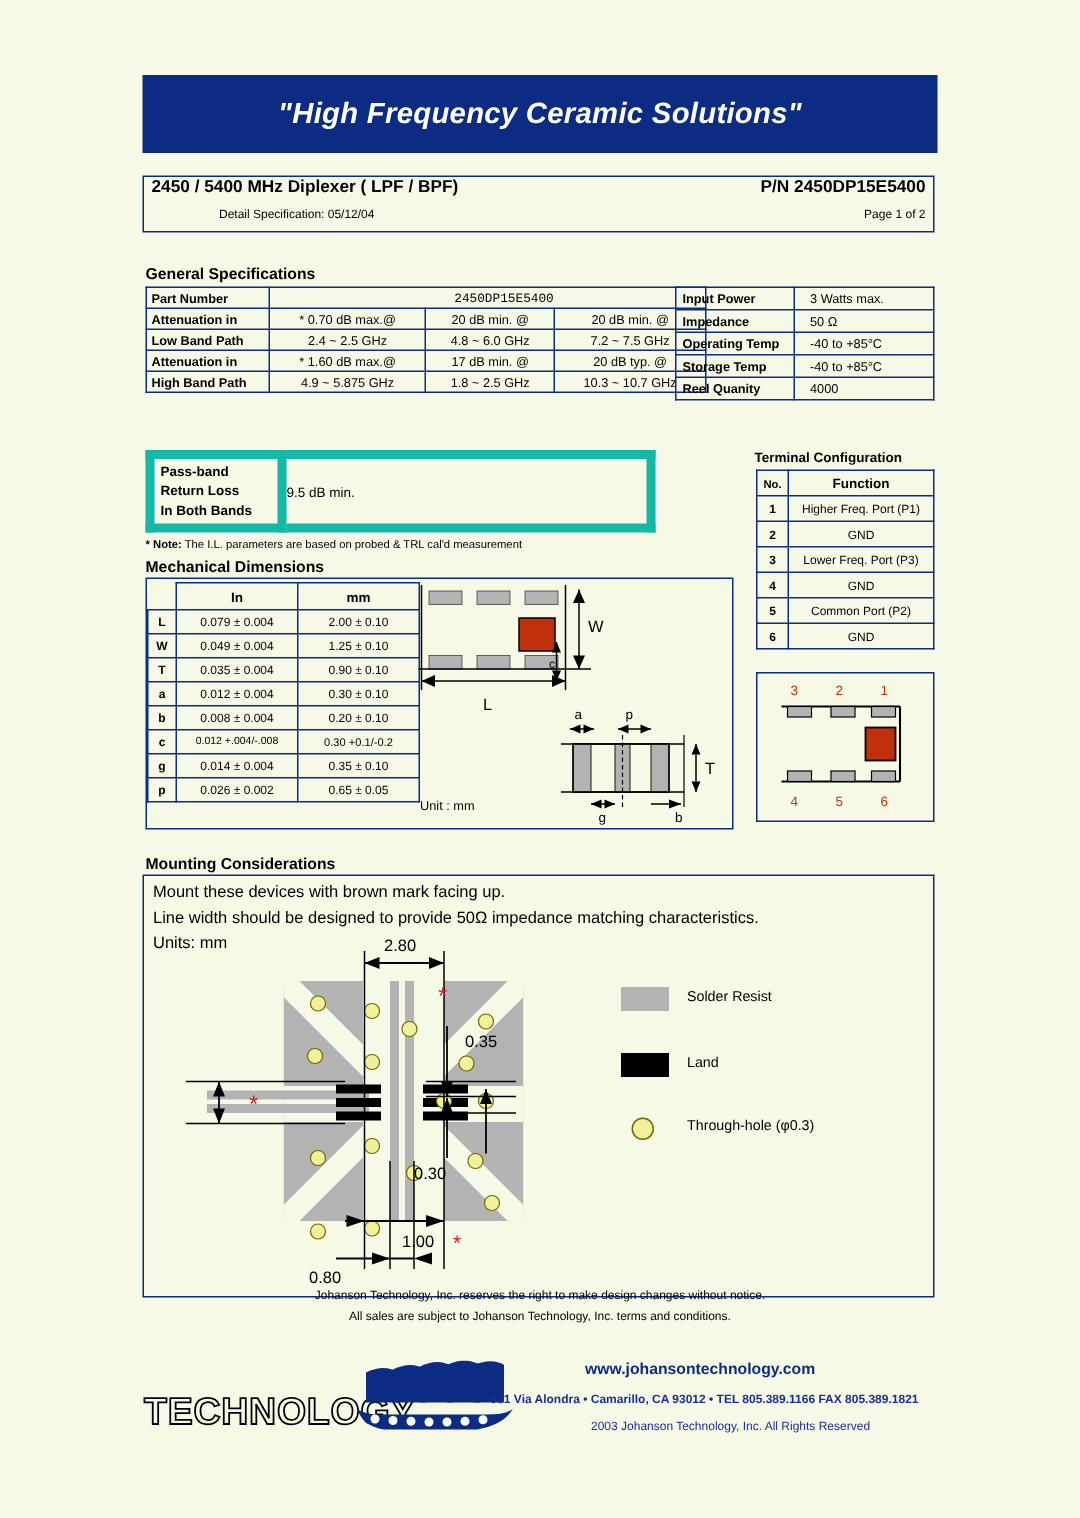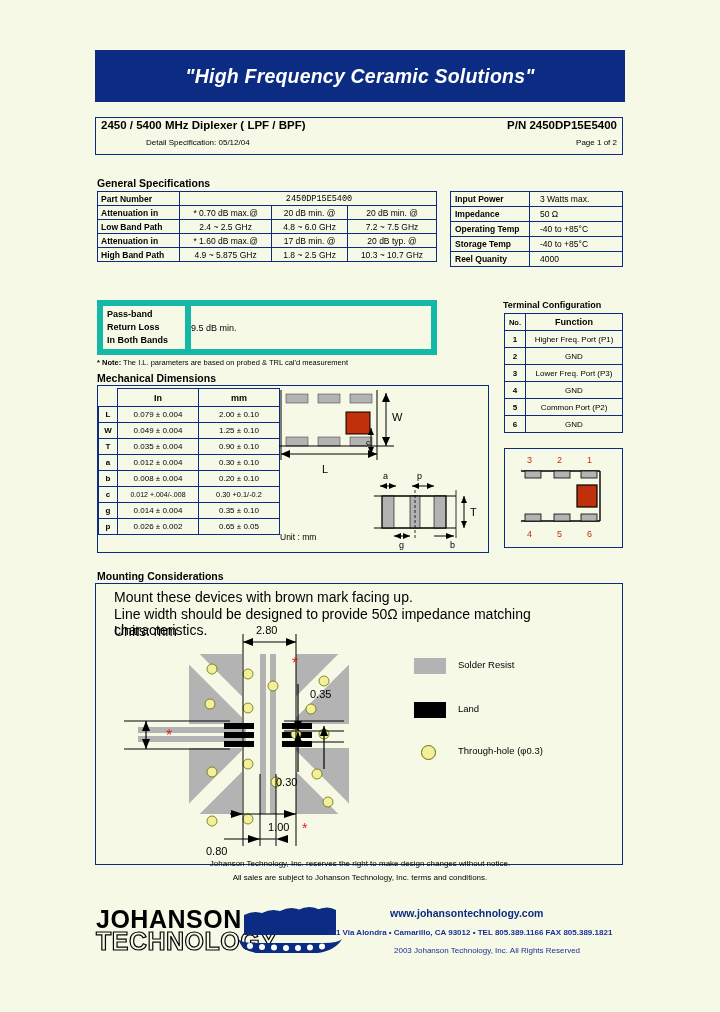--- a/index.html
+++ b/index.html
@@ -38,21 +38,21 @@
   .titlebar .row2{position:absolute;left:5px;top:20px;right:5px;height:14px;margin-left:45px;}
   .t-left2{position:absolute;left:0;top:0;font-size:8px;}
   .t-right2{position:absolute;right:0;top:0;font-size:8px;}
 
   
   .sec-h{font-size:10.5px;font-weight:bold;position:absolute;}
 
   
   table{border-collapse:collapse;}
   .gs{
-    position:absolute;left:97px;top:191px;width:340px;
+    position:absolute;left:97px;top:191px;width:374px;
     font-size:8.5px;
   }
   .gs td{border:1px solid #0b2c82;padding:0;text-align:center;
          vertical-align:middle;height:13px;}
   .gs td.lbl{font-weight:bold;text-align:left;padding-left:3px;width:78px;}
   .gs td.pn{text-align:center;padding-left:22px;font-family:Liberation Mono, monospace;}
 
   
   .rs{
     position:absolute;left:450px;top:191px;width:173px;font-size:8.5px;
@@ -97,21 +97,21 @@
   .pinbox{
     position:absolute;left:504px;top:448px;width:119px;height:100px;
     border:1.5px solid #0b2c82;box-sizing:border-box;background:#f7f9e7;
   }
 
   
   .mountbox{
     position:absolute;left:95px;top:583px;width:528px;height:282px;
     border:1.5px solid #0b2c82;box-sizing:border-box;background:#f7f9e7;
   }
-  .m-line{position:absolute;font-size:14px;margin-left:12px;}
+  .m-line{position:absolute;font-size:11px;}
 
   
   .lg-sw{position:absolute;}
   .lg-txt{position:absolute;font-size:9.5px;}
 
   
   .disc{position:absolute;width:720px;text-align:center;font-size:8px;}
 
   
   .logo-wrap{position:absolute;left:96px;top:905px;width:250px;height:55px;}
@@ -521,21 +521,20 @@
     <div class="lg-txt" style="left:362px;top:119px;">Land</div>
 
     <div class="lg-sw" style="left:325px;top:161px;width:13px;height:13px;border-radius:50%;background:#f2f09a;border:1px solid #6b6b00;"></div>
     <div class="lg-txt" style="left:362px;top:161px;">Through-hole (φ0.3)</div>
   </div>
 
   <div class="disc" style="left:0;top:859px;">Johanson Technology, Inc. reserves the right to make design changes without notice.</div>
   <div class="disc" style="left:0;top:873px;">All sales are subject to Johanson Technology, Inc. terms and conditions.</div>
 
   <div class="logo-wrap">
-    <div class="logo-j">JOHANSON</div>
     <div class="logo-t">TECHNOLOGY</div>
     <svg style="position:absolute;left:140px;top:2px;" width="110" height="50" viewBox="0 0 110 50">
       <g fill="#0b2c82">
         <path d="M8 8 q12 -6 22 0 v20 h-22 z"></path>
         <path d="M26 6 q12 -6 22 0 v22 h-22 z"></path>
         <path d="M44 4 q12 -6 22 0 v24 h-22 z"></path>
         <path d="M62 3 q12 -6 22 0 v25 h-22 z"></path>
         <path d="M80 3 q12 -5 20 0 v25 h-20 z"></path>
         <path d="M2 32 q4 12 18 14 h62 q18 -3 24 -14 q-4 4 -18 4 h-70 q-12 0 -16 -4z"></path>
       </g>

